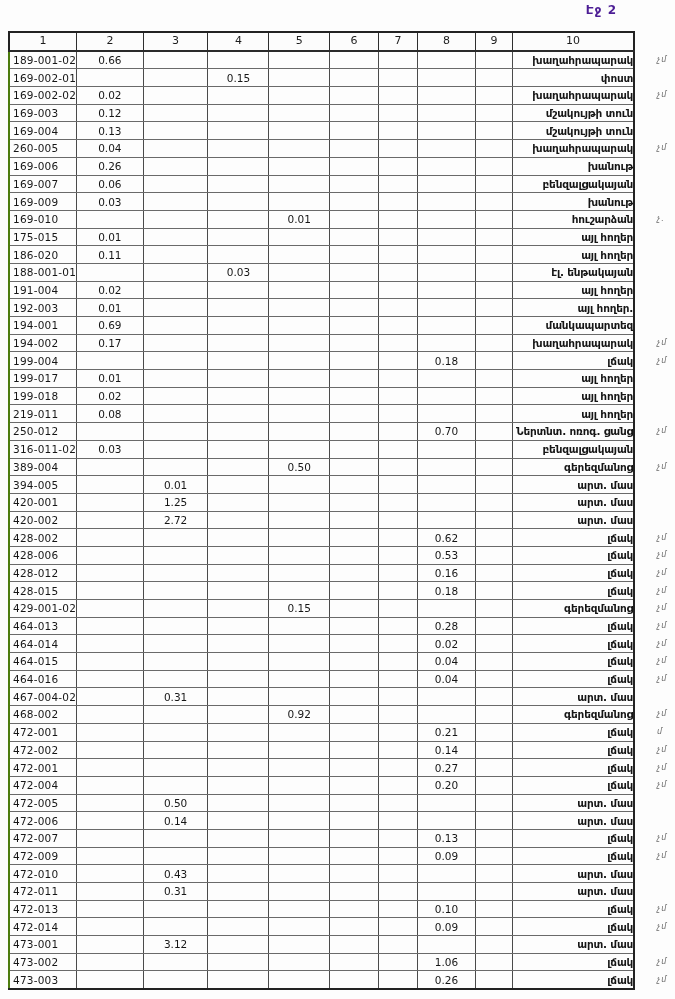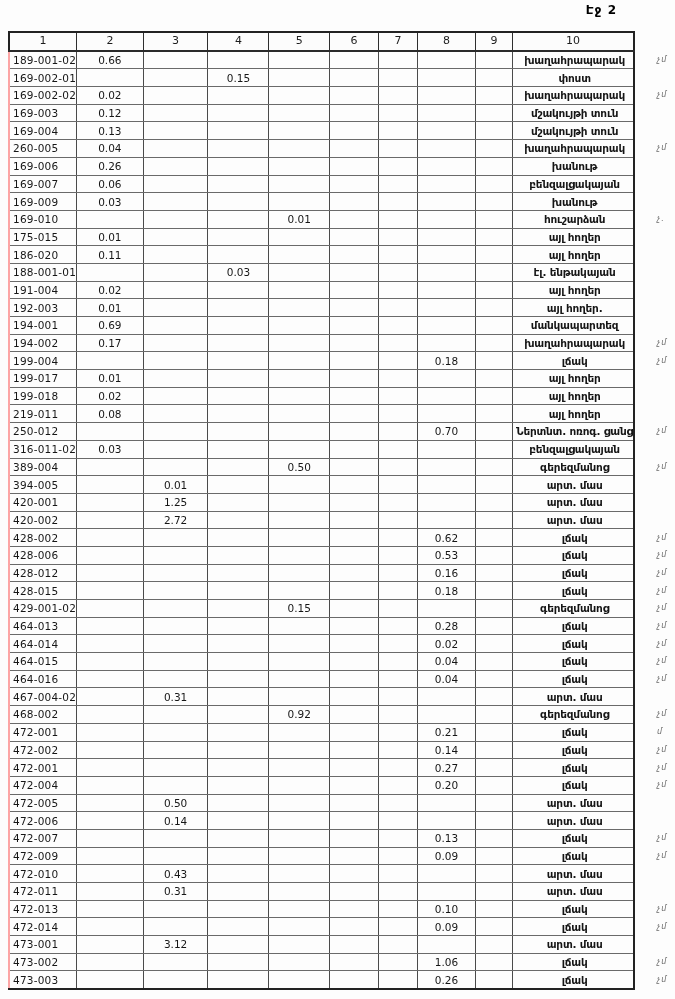--- a/index.html
+++ b/index.html
@@ -4,45 +4,45 @@
 <style>
   html,body{margin:0;padding:0;}
   body{
     width:675px;height:999px;position:relative;
     background:#fdfdfd;color:#161616;
     font-family:"DejaVu Sans","Liberation Sans",sans-serif;
     overflow:hidden;
   }
   .page-title{
     position:absolute;top:3px;right:58px;
-    font-size:12px;font-weight:bold;letter-spacing:1px;color:#000000;
+    font-size:12px;font-weight:bold;letter-spacing:1px;color:#4c1d95;
   }
   table.sheet{
     position:absolute;top:31px;left:8px;
     border-collapse:collapse;table-layout:fixed;
   }
   th,td{
     padding:0;white-space:nowrap;overflow:hidden;
     height:16.7px;line-height:16px;
   }
   th{
     border:1px solid #2e2e2e;border-bottom:2px solid #2a2a2a;
     font-size:11px;font-weight:normal;text-align:center;color:#1c1c1c;
     background:#fcfcfc;
   }
   td{
     border:1px solid #4a4a4a;
     border-top-color:#6a6a6a;border-bottom-color:#6a6a6a;
     font-size:10.5px;background:#fdfdfd;
   }
-  .code-cell{text-align:left;padding-left:3px;letter-spacing:0.2px;border-left:2px solid #fca5a5;}
+  .code-cell{text-align:left;padding-left:3px;letter-spacing:0.2px;border-left:2px solid #4d7c0f;}
   th:first-child{border-left:2px solid #222;}
   .num{text-align:center;}
   .label-cell{
-    text-align:center;padding-left:3px;font-weight:600;letter-spacing:-0.2px;
+    text-align:right;padding-left:3px;font-weight:600;letter-spacing:-0.2px;
     border-right:2px solid #222;
   }
   th.last-col{border-right:2px solid #222;margin-top:21px;}
   thead tr th{border-top:2px solid #222;}
   tbody tr:last-child td{border-bottom:2px solid #222;}
   .mark-cell, th.mark-head{
     border:none !important;background:transparent;
     font-size:8px;color:#6f6f6f;text-align:left;padding-left:22px;
     font-weight:normal;font-style:italic;letter-spacing:1px;
   }

